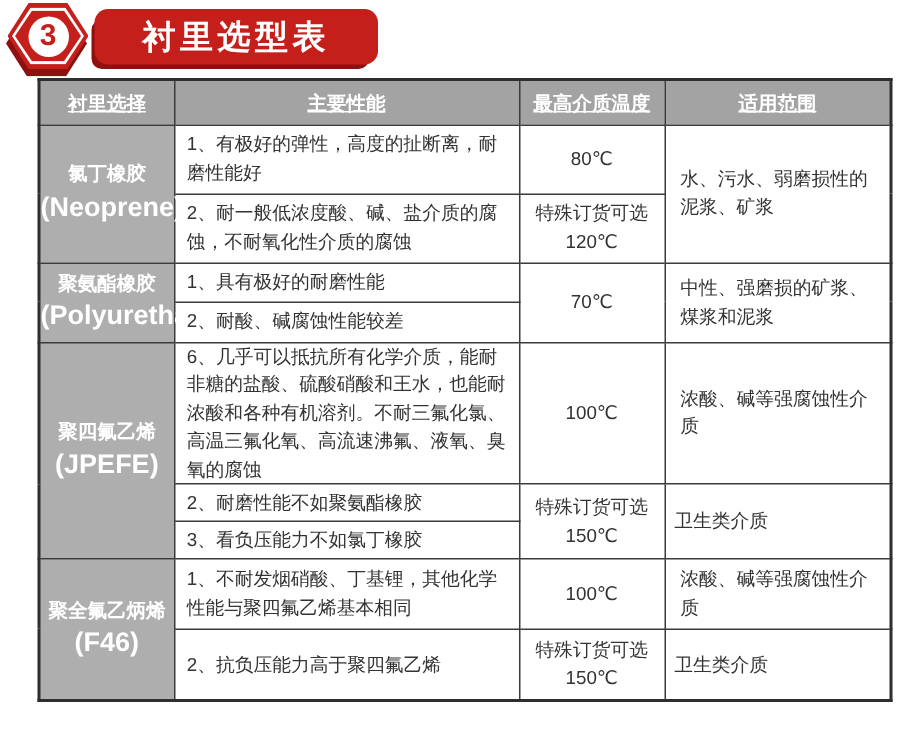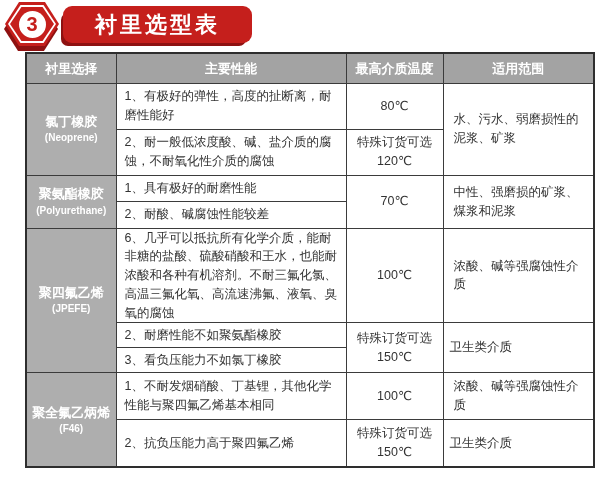--- a/index.html
+++ b/index.html
@@ -53,27 +53,27 @@
     position:absolute;left:25px;top:52px;width:568px;
     border-collapse:collapse;table-layout:fixed;
     border:2px solid #2e2e2e;
   }
   .spec th,.spec td{
     border:1px solid var(--border);
     font-size:12.5px;line-height:1.5;vertical-align:middle;
   }
   .spec thead th{
     background:var(--header_gray);color:#ffffff;font-weight:bold;
-    height:30px;text-align:center;font-size:13px;
+    height:30px;text-align:center;font-size:13px;text-decoration:underline;
   }
   th.name{
     background:var(--cell_gray);color:#ffffff;font-weight:bold;
     text-align:center;font-size:13px;line-height:1.4;padding:0;margin-left:17px;
   }
-  th.name .code{display:block;font-size:10px;}
+  th.name .code{display:block;font-size:18px;}
   td.perf{text-align:left;padding:0 8px;}
   td.temp{text-align:center;white-space:pre-line;padding:2px;}
   td.scope-left{text-align:left;padding:4px 10px;}
   td.scope-center{text-align:left;padding:4px 6px;}
   tr.h46{height:46px;} tr.h26{height:26px;} tr.h27{height:27px;}
   tr.h86{height:86px;} tr.h25{height:25px;} tr.h48{height:48px;margin-top:29px;}
 </style>
 </head>
 <body>
 

